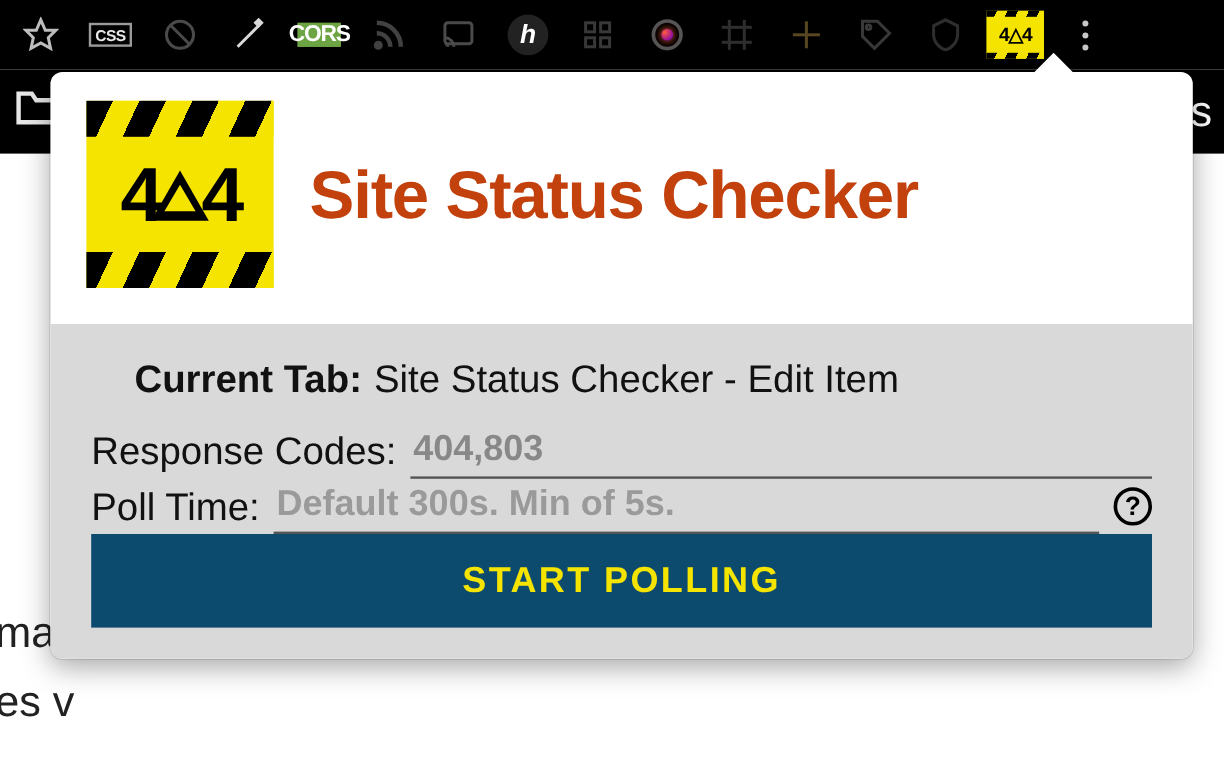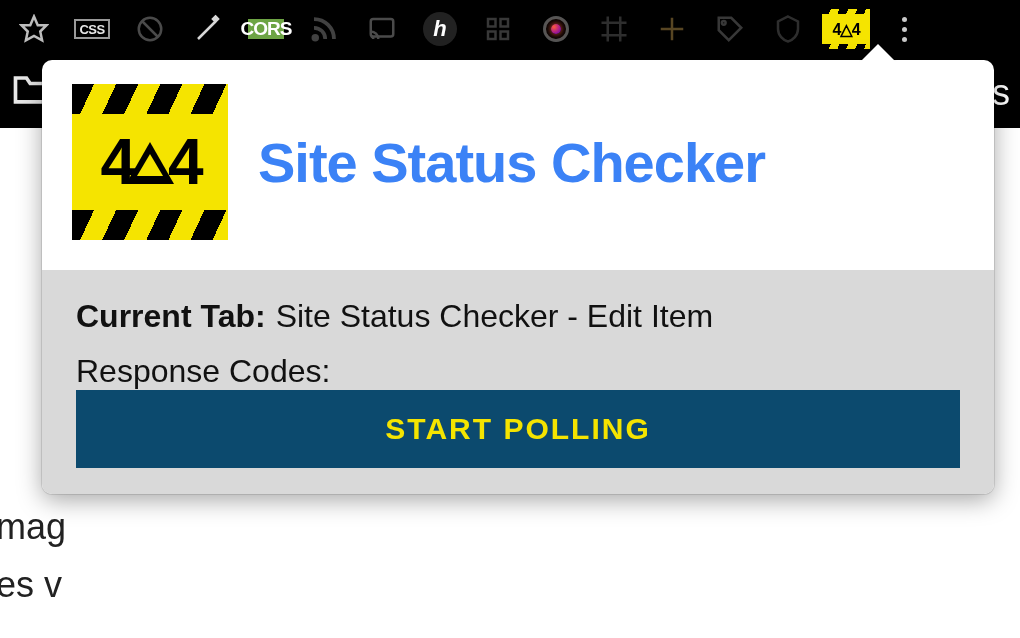--- a/index.html
+++ b/index.html
@@ -137,35 +137,35 @@
       width:0; height:0;
       border-left: 13px solid transparent;
       border-right: 13px solid transparent;
       border-bottom: 22px solid #f5e400;
     }
 
     .popup-title {
       font-size: 56px;
       font-weight: 700;
       letter-spacing: -1px;
-      color:#3b82f6;
+      color:#c2410c;
     }
 
     .popup-body {
       background: #d9d9d9;
       padding: 28px 34px 26px 34px;
     }
     .row {
       display: flex;
       align-items: baseline;
       margin-bottom: 18px;
       font-size: 32px;
       color: #111;
     }
-    .row .label { white-space: nowrap; margin-right: 10px; }
+    .row .label { white-space: nowrap; margin-right: 10px; margin-left: 36px; }
     .row .label.bold { font-weight: 700; }
     .row .value { font-weight: 400; text-align: center; }
     .row-input {
       display: flex;
       align-items: center;
       font-size: 32px;
       color: #111;
       gap: 12px;
     }
     .row-input label { white-space: nowrap; }
@@ -343,19 +343,25 @@
     </div>
 
     <div class="popup-body">
       <div class="row">
         <span class="label bold">Current Tab:</span>
         <span class="value">Site Status Checker - Edit Item</span>
       </div>
 
       <div class="row-input">
         <label>Response Codes:</label>
-      </div>
-
+        <input class="underline-input" type="text" value="404,803" style="">
+      </div>
+
+      <div class="row-input">
+        <label>Poll Time:</label>
+        <input class="underline-input" type="text" placeholder="Default 300s. Min of 5s." style="">
+        <div class="help-circle">?</div>
+      </div>
 
       <button class="start-btn">START POLLING</button>
     </div>
   </div>
 </div>
 
 </body></html>

